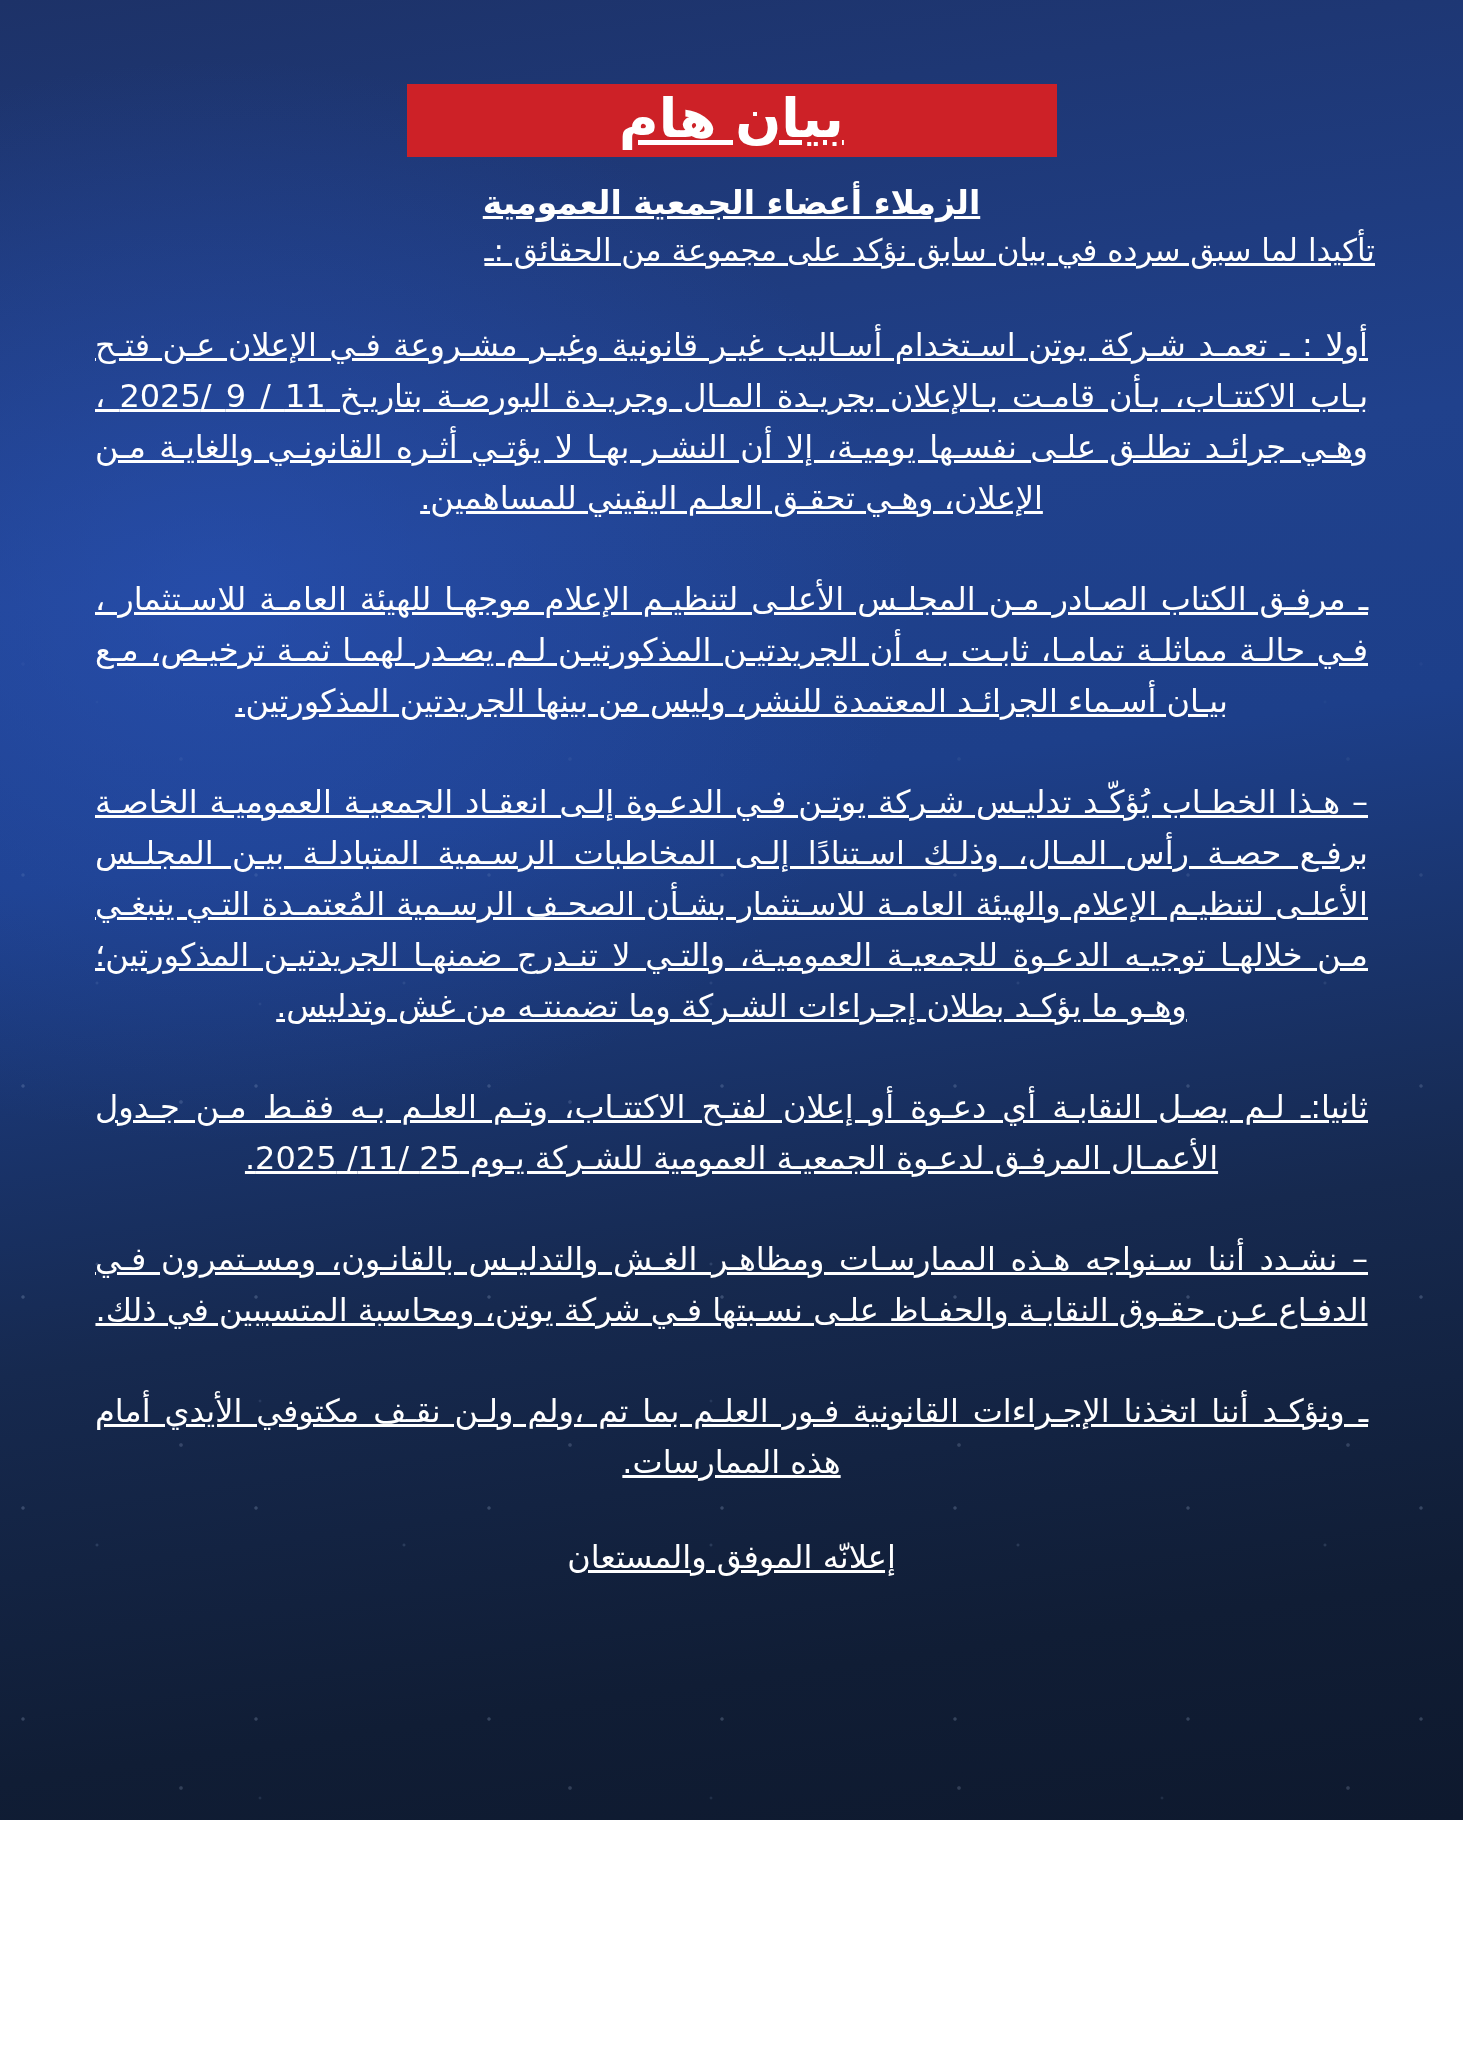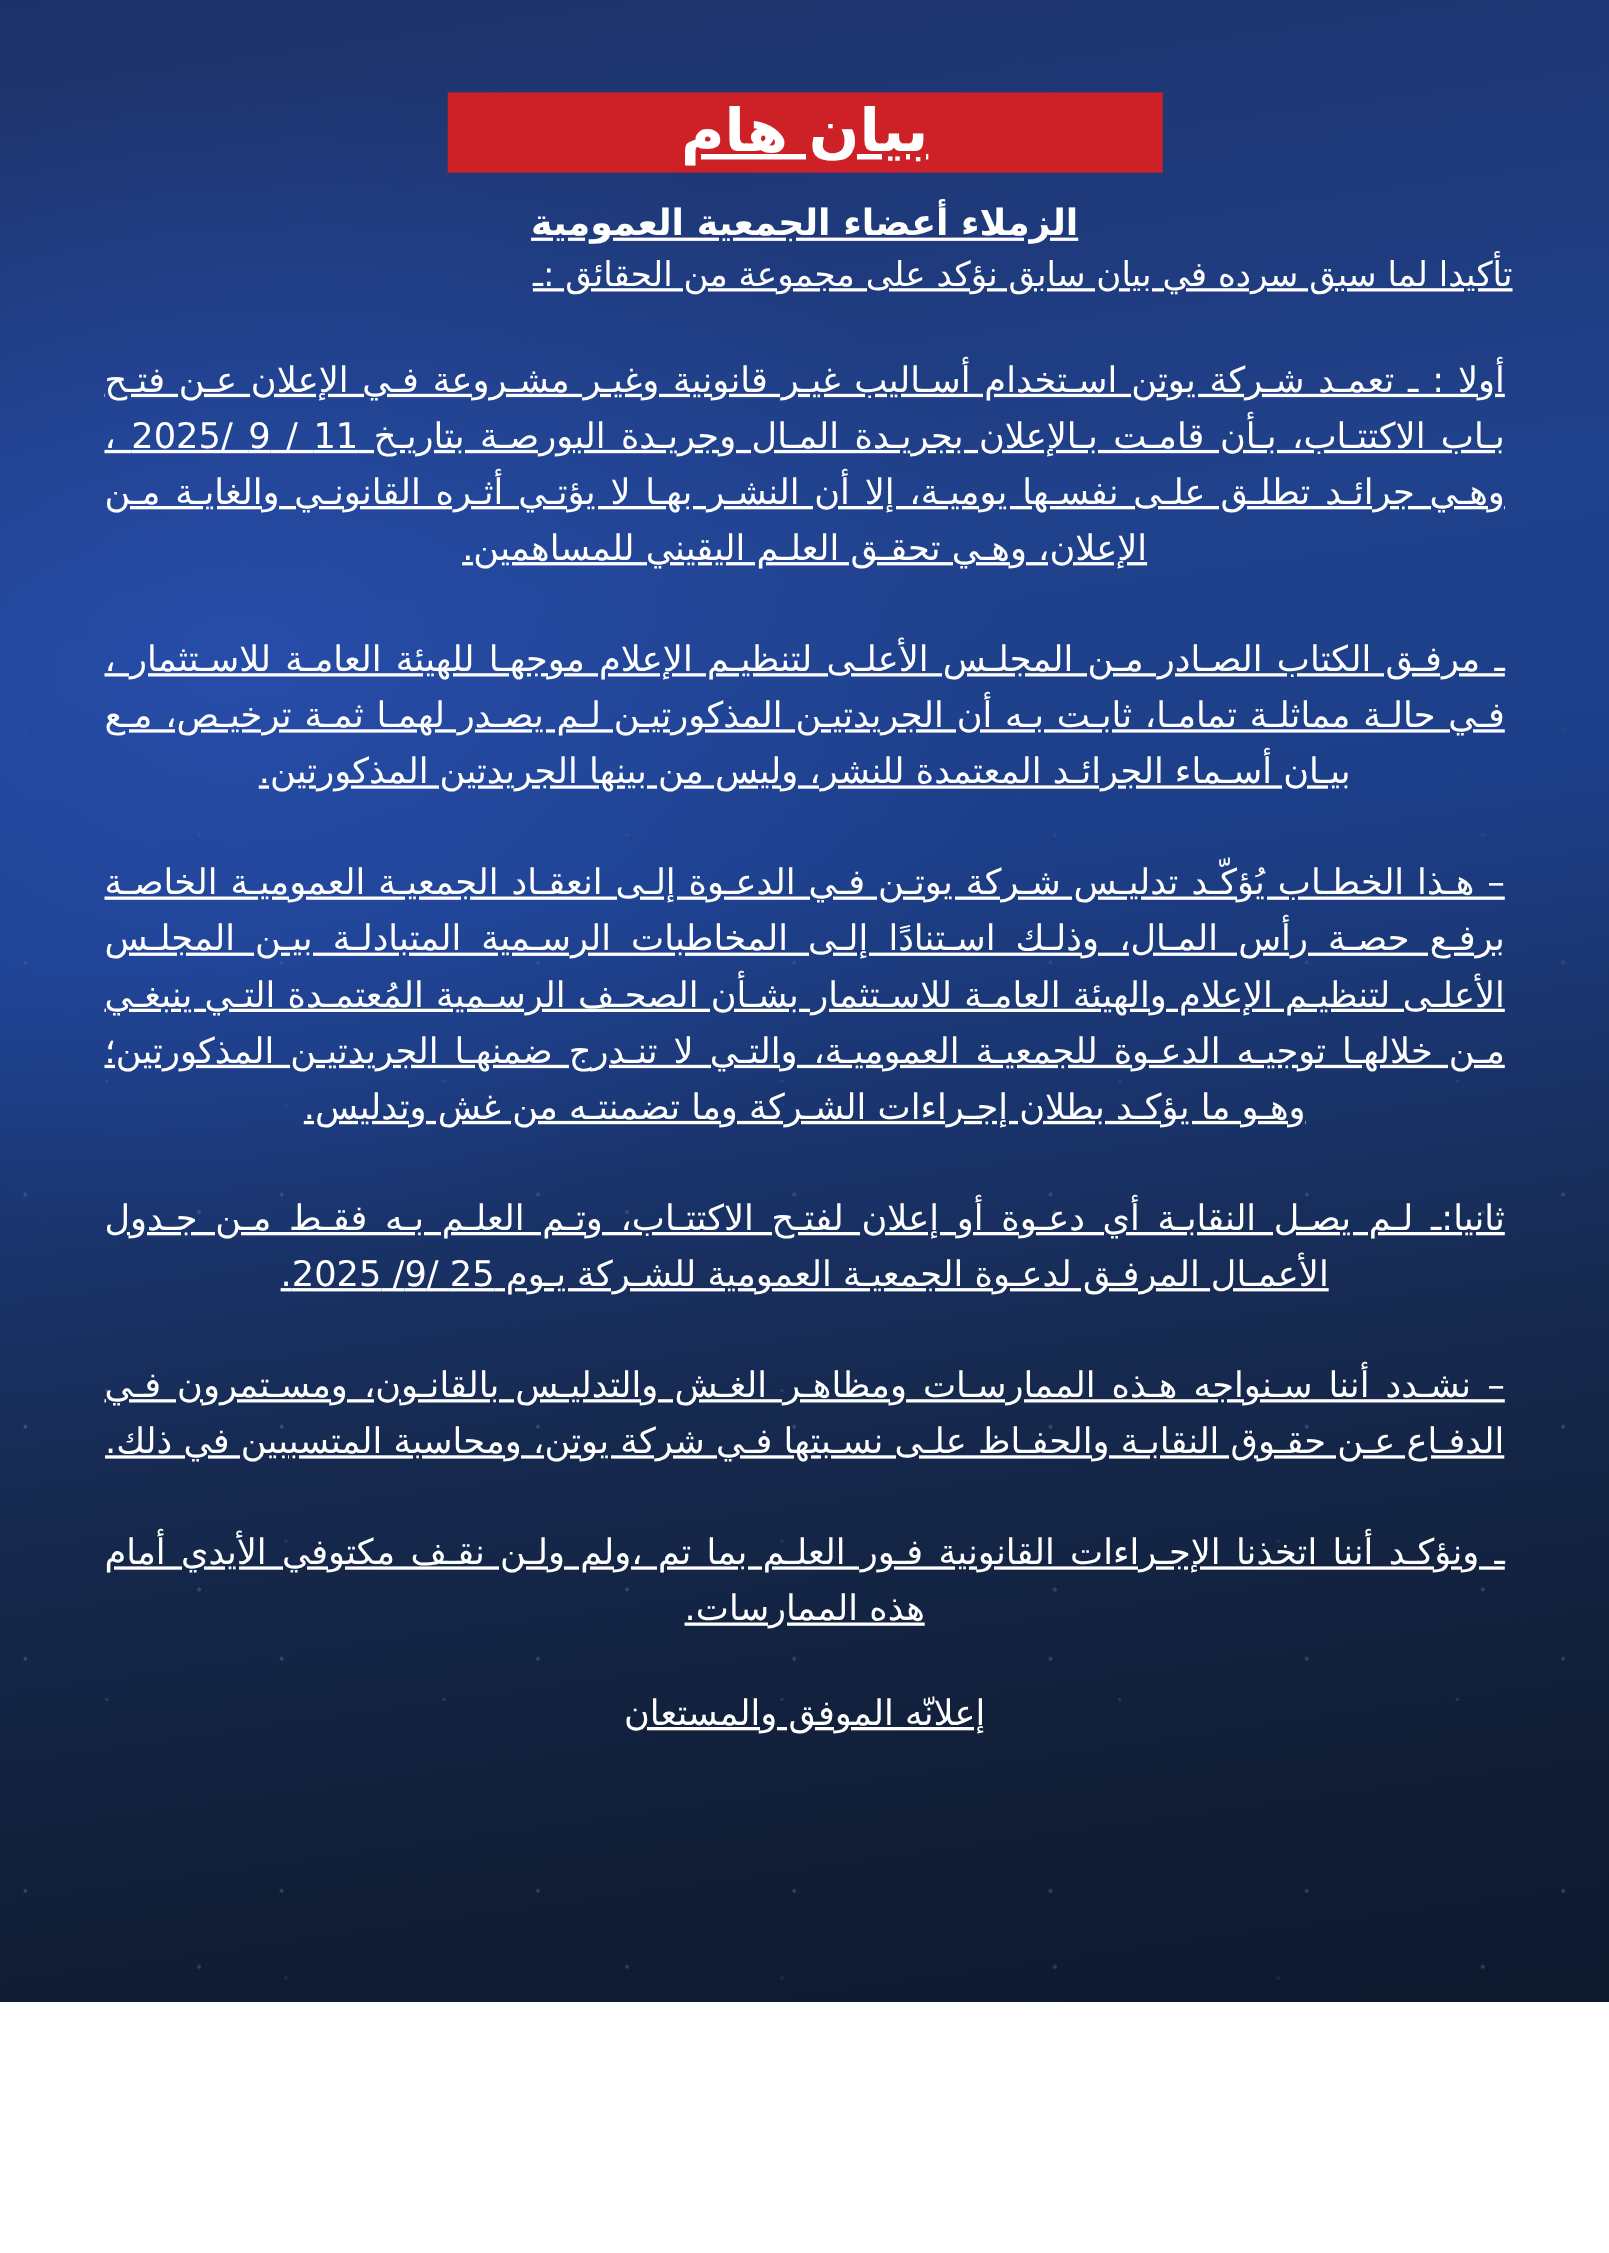--- a/index.html
+++ b/index.html
@@ -125,21 +125,21 @@
     </div>
 
     <div class="salutation">الزملاء أعضاء الجمعية العمومية</div>
 
     <div class="intro">تأكيدا لما سبق سرده في بيان سابق نؤكد على مجموعة من الحقائق :ـ</div>
 
     <div class="content">
       <p class="par">أولا : ـ تعمـد شـركة يوتن اسـتخدام أسـاليب غيـر قانونية وغيـر مشـروعة فـي الإعلان عـن فتـح بـاب الاكتتـاب، بـأن قامـت بـالإعلان بجريـدة المـال وجريـدة البورصـة بتاريـخ 11 / 9 /2025 ، وهـي جرائـد تطلـق علـى نفسـها يوميـة، إلا أن النشـر بهـا لا يؤتـي أثـره القانونـي والغايـة مـن الإعلان، وهـي تحقـق العلـم اليقيني للمساهمين.</p>
       <p class="par">ـ مرفـق الكتاب الصـادر مـن المجلـس الأعلـى لتنظيـم الإعلام موجهـا للهيئة العامـة للاسـتثمار ، فـي حالـة مماثلـة تمامـا، ثابـت بـه أن الجريدتيـن المذكورتيـن لـم يصـدر لهمـا ثمـة ترخيـص، مـع بيـان أسـماء الجرائـد المعتمدة للنشر، وليس من بينها الجريدتين المذكورتين.</p>
       <p class="par">– هـذا الخطـاب يُؤكّـد تدليـس شـركة يوتـن فـي الدعـوة إلـى انعقـاد الجمعيـة العموميـة الخاصـة برفـع حصـة رأس المـال، وذلـك اسـتنادًا إلـى المخاطبات الرسـمية المتبادلـة بيـن المجلـس الأعلـى لتنظيـم الإعلام والهيئة العامـة للاسـتثمار بشـأن الصحـف الرسـمية المُعتمـدة التـي ينبغـي مـن خلالهـا توجيـه الدعـوة للجمعيـة العموميـة، والتـي لا تنـدرج ضمنهـا الجريدتيـن المذكورتين؛ وهـو ما يؤكـد بطلان إجـراءات الشـركة وما تضمنتـه من غش وتدليس.</p>
-      <p class="par">ثانيا:ـ لـم يصـل النقابـة أي دعـوة أو إعلان لفتـح الاكتتـاب، وتـم العلـم بـه فقـط مـن جـدول الأعمـال المرفـق لدعـوة الجمعيـة العمومية للشـركة يـوم 25 /9/ 2025.</p>
+      <p class="par">ثانيا:ـ لـم يصـل النقابـة أي دعـوة أو إعلان لفتـح الاكتتـاب، وتـم العلـم بـه فقـط مـن جـدول الأعمـال المرفـق لدعـوة الجمعيـة العمومية للشـركة يـوم 25 /11/ 2025.</p>
       <p class="par">– نشـدد أننا سـنواجه هـذه الممارسـات ومظاهـر الغـش والتدليـس بالقانـون، ومسـتمرون فـي الدفـاع عـن حقـوق النقابـة والحفـاظ علـى نسـبتها فـي شركة يوتن، ومحاسبة المتسببين في ذلك.</p>
       <p class="par">ـ ونؤكـد أننا اتخذنا الإجـراءات القانونية فـور العلـم بما تم ،ولم ولـن نقـف مكتوفي الأيدي أمام هذه الممارسات.</p>
 
       <p class="closing">إعلانّه الموفق والمستعان</p>
     </div>
   </div>
 
   <div class="signature">
     <div class="sig-name">م.طارق المهندسيــــــن</div>
     <div class="sig-title">نقيــــــب المهندسيــــــن</div>

